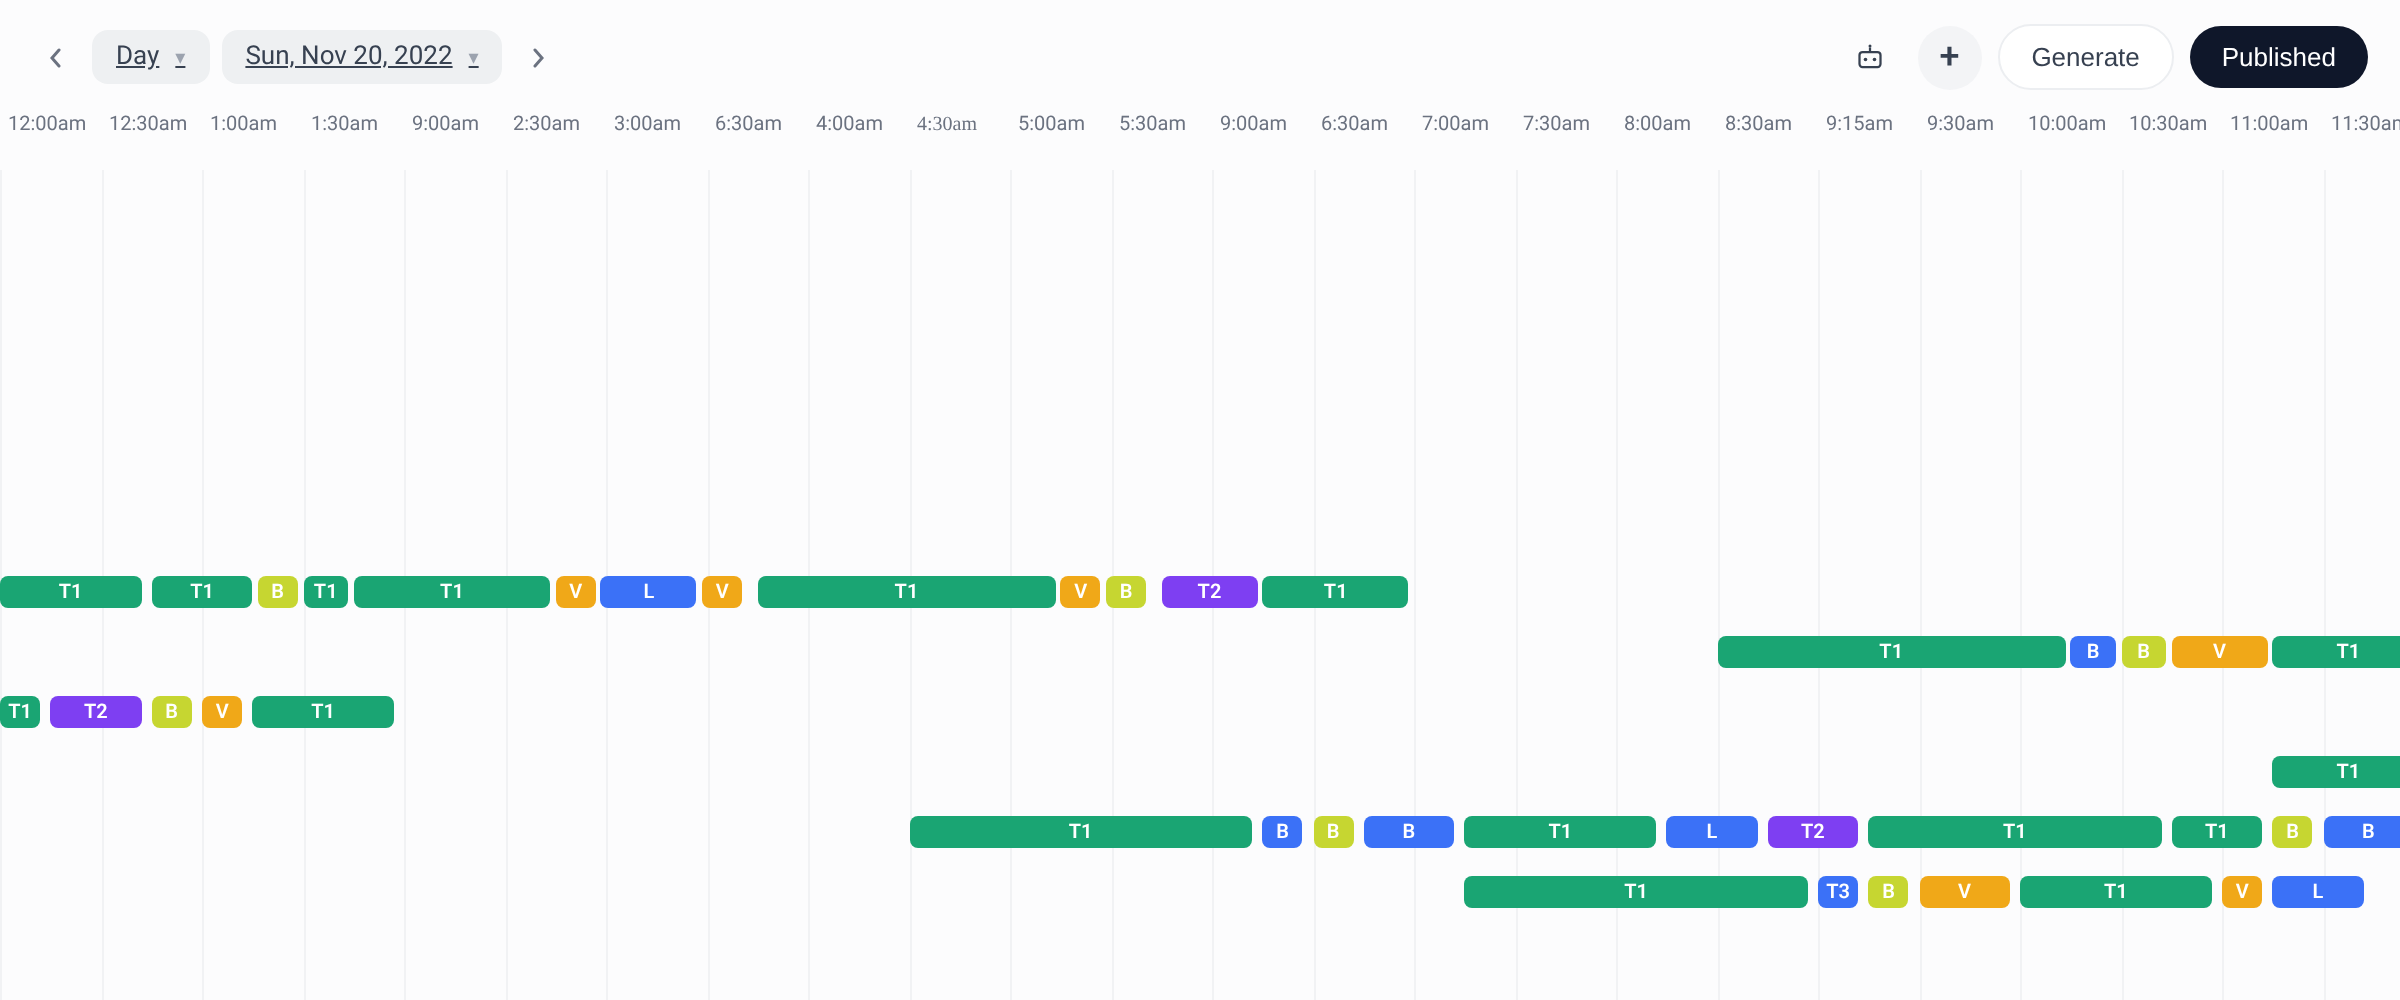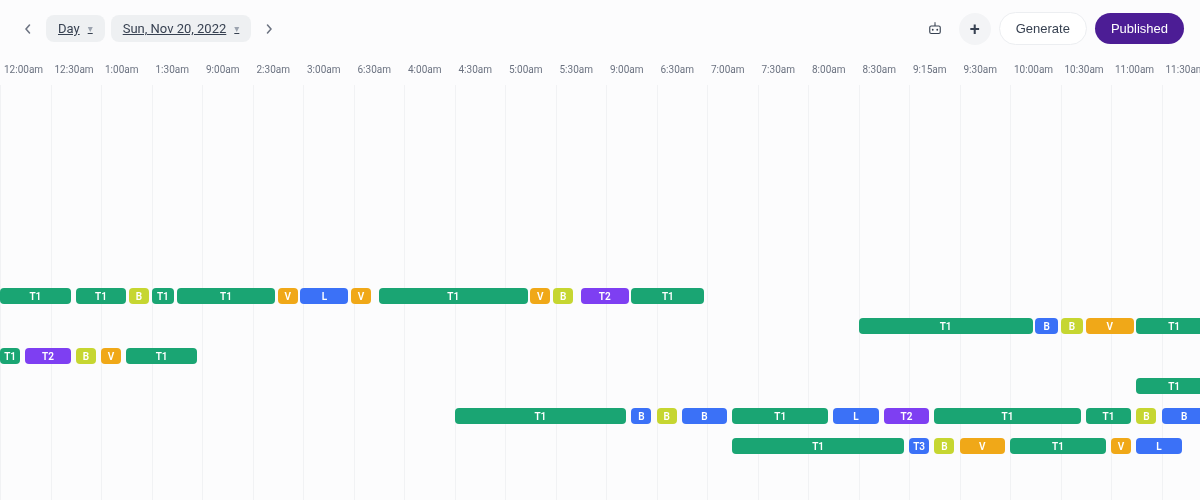--- a/index.html
+++ b/index.html
@@ -44,32 +44,32 @@
   .icon-btn.add { background: #f3f4f6; color:#374151; font-size:18px; font-weight:500;}
   .icon-btn.bot { color:#374151; }
   .btn {
     padding: 8px 16px;
     border-radius: 999px;
     font-size: 13px;
     cursor:pointer;
     border:none;
   }
   .btn.generate { background:#fff; color:#374151; border:1px solid #eceef1; }
-  .btn.published { background:#4c1d95; color:#fff; }
+  .btn.published { background:#0f172a; color:#fff; }
 
   .timeline-wrap {
     position: relative;
     width: 1200px;
     height: 452px;
     overflow: hidden;
   }
   .hours {
     display:flex;
     height: 24px;
-    align-items:center;
+    align-items:flex-start;
     position: relative;
     z-index: 2;
   }
   .hour {
     width: 50px;
     flex: 0 0 50px;
     font-size: 10px;
     color: #6b7280;
     text-align: left;
     padding-left: 4px;
@@ -152,21 +152,21 @@
   <div class="hours" id="hours">
       <div class="hour" style="width: 50.5px; flex: 0 0 50.5px;">12:00am</div>
       <div class="hour" style="width: 50.5px; flex: 0 0 50.5px;">12:30am</div>
       <div class="hour" style="width: 50.5px; flex: 0 0 50.5px;">1:00am</div>
       <div class="hour" style="width: 50.5px; flex: 0 0 50.5px;">1:30am</div>
       <div class="hour" style="width: 50.5px; flex: 0 0 50.5px;">9:00am</div>
       <div class="hour" style="width: 50.5px; flex: 0 0 50.5px;">2:30am</div>
       <div class="hour" style="width: 50.5px; flex: 0 0 50.5px;">3:00am</div>
       <div class="hour" style="width: 50.5px; flex: 0 0 50.5px;">6:30am</div>
       <div class="hour" style="width: 50.5px; flex: 0 0 50.5px;">4:00am</div>
-      <div class="hour" style="width: 50.5px; flex: 0 0 50.5px;">4:30am</div>
+      <div class="hour" style="width: 50.5px; flex: 0 0 50.5px; font-family: Liberation Serif, serif;">4:30am</div>
       <div class="hour" style="width: 50.5px; flex: 0 0 50.5px;">5:00am</div>
       <div class="hour" style="width: 50.5px; flex: 0 0 50.5px;">5:30am</div>
       <div class="hour" style="width: 50.5px; flex: 0 0 50.5px;">9:00am</div>
       <div class="hour" style="width: 50.5px; flex: 0 0 50.5px;">6:30am</div>
       <div class="hour" style="width: 50.5px; flex: 0 0 50.5px;">7:00am</div>
       <div class="hour" style="width: 50.5px; flex: 0 0 50.5px;">7:30am</div>
       <div class="hour" style="width: 50.5px; flex: 0 0 50.5px;">8:00am</div>
       <div class="hour" style="width: 50.5px; flex: 0 0 50.5px;">8:30am</div>
       <div class="hour" style="width: 50.5px; flex: 0 0 50.5px;">9:15am</div>
       <div class="hour" style="width: 50.5px; flex: 0 0 50.5px;">9:30am</div>

